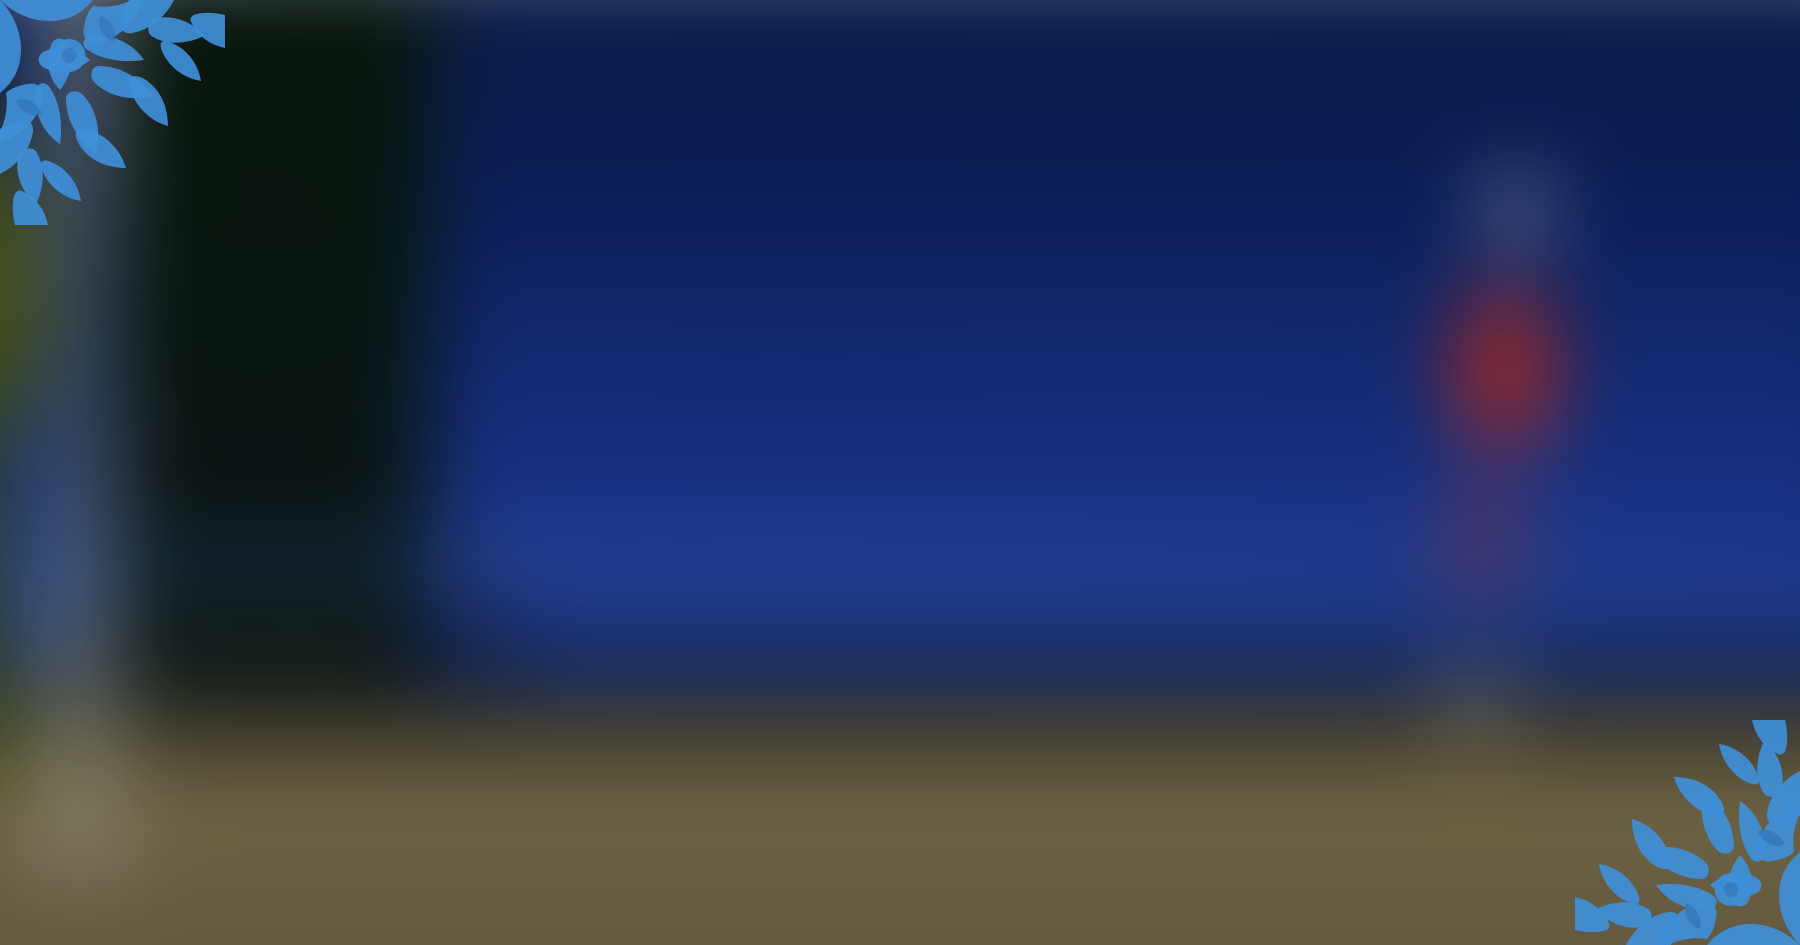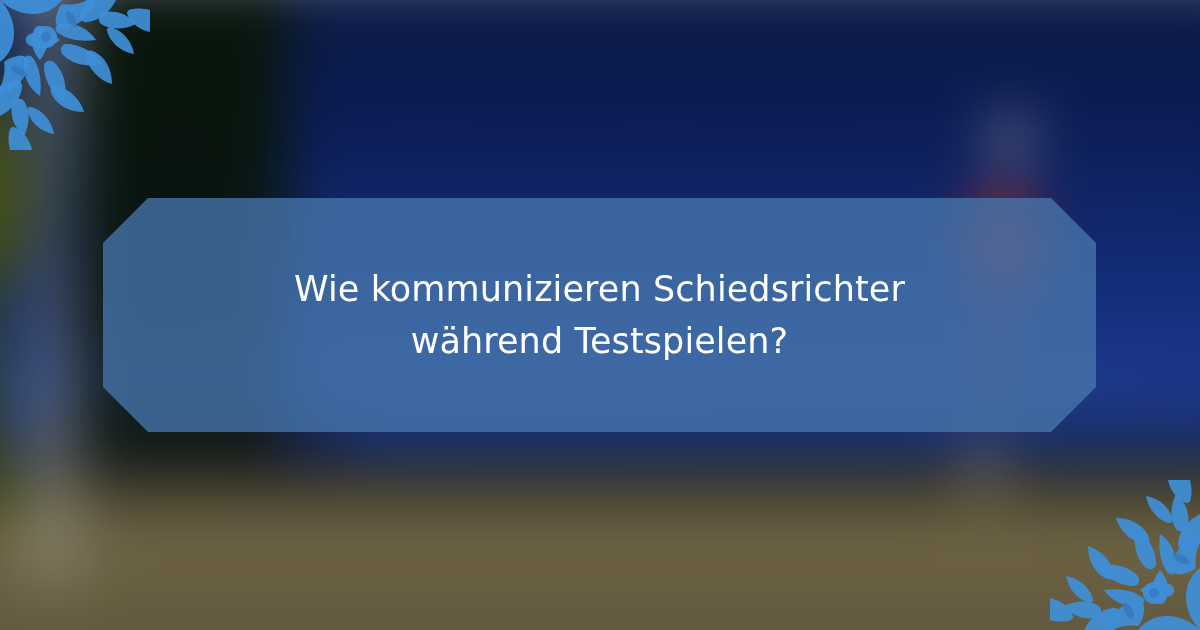--- a/index.html
+++ b/index.html
@@ -239,17 +239,14 @@
         <path d="M34 30 C30 40 32 52 40 60 C48 50 50 38 45 29 C42 24 36 25 34 30 Z"></path>
       </g>
       <g fill="#2f6fb0" fill-opacity="0.55">
         <circle cx="46" cy="37" r="5"></circle>
         <path d="M70 12 C76 16 78 22 76 28 C70 26 66 20 66 14 C66 11 68 10 70 12 Z"></path>
         <path d="M12 70 C16 76 22 78 28 76 C26 70 20 66 14 66 C11 66 10 68 12 70 Z"></path>
       </g>
     </svg>
   </div>
 
-  <div class="quote-card">
-    <div class="quote-text">Wie kommunizieren Schiedsrichter während Testspielen?</div>
-  </div>
 
 </div>
 
 </body></html>

